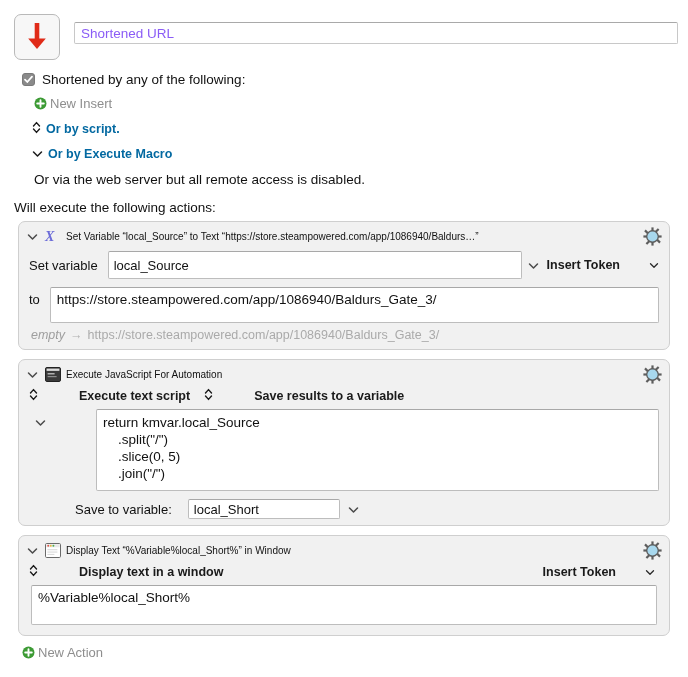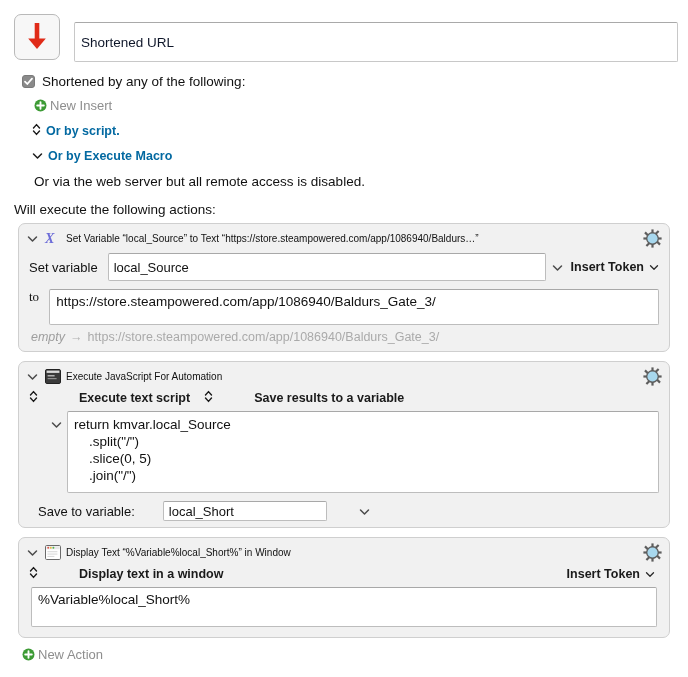--- a/index.html
+++ b/index.html
@@ -32,30 +32,30 @@
     display: flex;
     align-items: center;
     justify-content: center;
     flex: 0 0 auto;
     box-sizing: border-box;
   }
   .title-field {
     flex: 1 1 auto;
     margin-left: 14px;
     margin-top: 8px;
-    height: 40px;
+    height: 22px;
     border: 1px solid #c8c8c8;
     border-top-color: #a9a9a9;
     background: #ffffff;
     border-radius: 2px;
     display: flex;
     align-items: center;
     padding: 0 6px;
     font-size: 13.5px;
-    color: #0f172a;
+    color: #8b5cf6;
     box-sizing: border-box;
   }
 
   
   .trigger-block {
     padding: 12px 0 0 22px;
   }
   .row {
     display: flex;
     align-items: center;
@@ -189,20 +189,21 @@
     padding: 4px 6px;
     box-sizing: border-box;
   }
   .insert-token {
     font-size: 12.5px;
     font-weight: bold;
     color: #1a1a1a;
     display: flex;
     align-items: center;
     white-space: nowrap;
+    gap: 24px;
   }
   .result-row {
     padding: 1px 10px 7px 12px;
     font-size: 12.5px;
     color: #aaaaaa;
     display: flex;
     align-items: baseline;
     white-space: nowrap;
     overflow: hidden;
   }
@@ -221,21 +222,22 @@
   .popup-item {
     display: flex;
     align-items: center;
     margin-right: 14px;
     white-space: nowrap;
     gap: 37px;
   }
   .script-wrap {
     display: flex;
     align-items: flex-start;
-    padding: 0 10px 6px 26px;
+    padding: 0 10px 6px 10px;
+    gap: 45px;
   }
   .script-chev { margin: 6px 5px 0 6px; flex: 0 0 auto; }
   .script-box {
     flex: 1 1 auto;
     background: #fff;
     border: 1px solid #bdbdbd;
     border-top-color: #a8a8a8;
     border-radius: 2px;
     padding: 4px 6px;
     min-height: 82px;
@@ -362,21 +364,21 @@
         <span>Insert Token</span>
         <span style="margin-left:5px;">
           <svg width="10" height="7" viewBox="0 0 11 8">
             <path d="M1.5 2 L5.5 6 L9.5 2" stroke="#2a2a2a" stroke-width="1.5" fill="none" stroke-linecap="round" stroke-linejoin="round"></path>
           </svg>
         </span>
       </span>
     </div>
 
     <div class="field-row" style="align-items:flex-start; padding-bottom:4px;">
-      <span class="field-label" style="font-family:Liberation Serif, serif;">to</span>
+      <span class="field-label" style="margin-top:5px;">to</span>
       <span class="bigfield" style="flex:1 1 auto; margin-left:10px; min-height:36px;">
         <span>https://store.steampowered.com/app/1086940/Baldurs_Gate_3/</span>
       </span>
     </div>
 
     <div class="result-row">
       <span class="empty-word">empty</span>
       <span class="result-arrow">→</span>
       <span>https://store.steampowered.com/app/1086940/Baldurs_Gate_3/</span>
     </div>
@@ -444,23 +446,23 @@
         </svg>
       </span>
       <div class="script-box">
         <div class="script-line">return kmvar.local_Source</div>
         <div class="script-line">    .split("/")</div>
         <div class="script-line">    .slice(0, 5)</div>
         <div class="script-line">    .join("/")</div>
       </div>
     </div>
 
-    <div class="field-row" style="padding-left:19px;gap:24px;">
+    <div class="field-row" style="padding-left:56px;">
       <span class="field-label">Save to variable:</span>
-      <span class="textfield" style="width:164px; margin-left:4px; height:20px;">
+      <span class="textfield" style="width:152px; margin-left:16px; height:20px;">
         <span>local_Short</span>
       </span>
       <span style="margin-left:8px;">
         <svg width="11" height="8" viewBox="0 0 11 8">
           <path d="M1.5 2 L5.5 6 L9.5 2" stroke="#4a4a4a" stroke-width="1.5" fill="none" stroke-linecap="round" stroke-linejoin="round"></path>
         </svg>
       </span>
     </div>
   </div>
 

